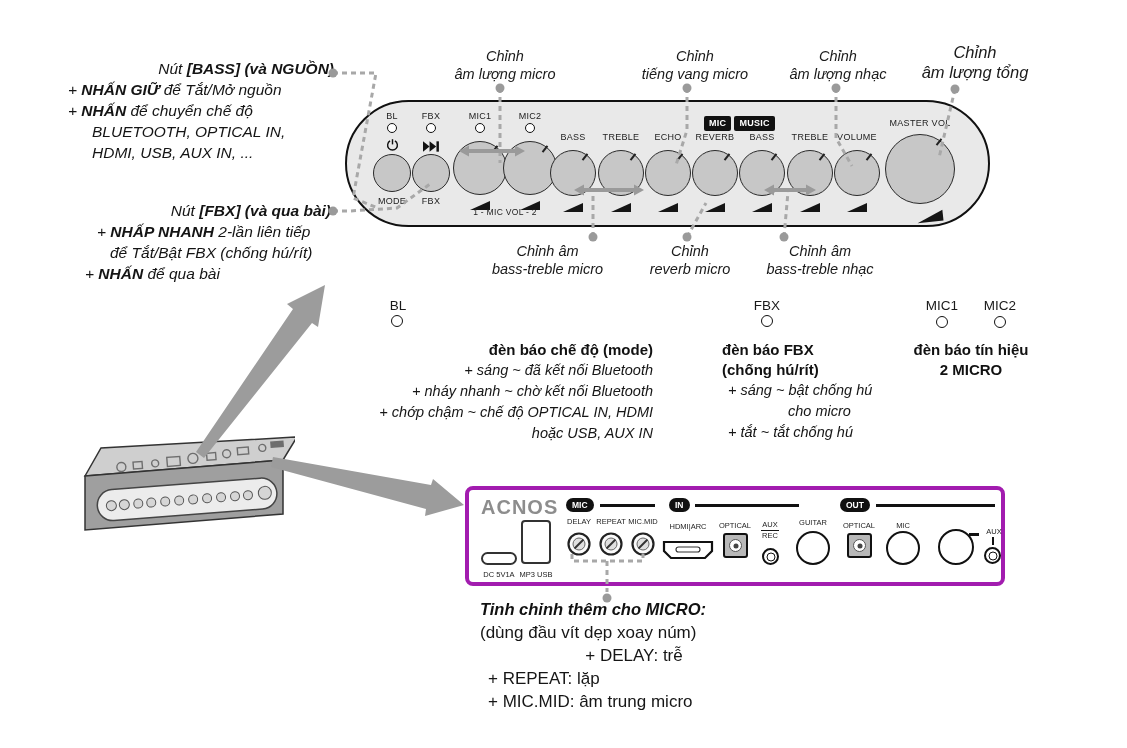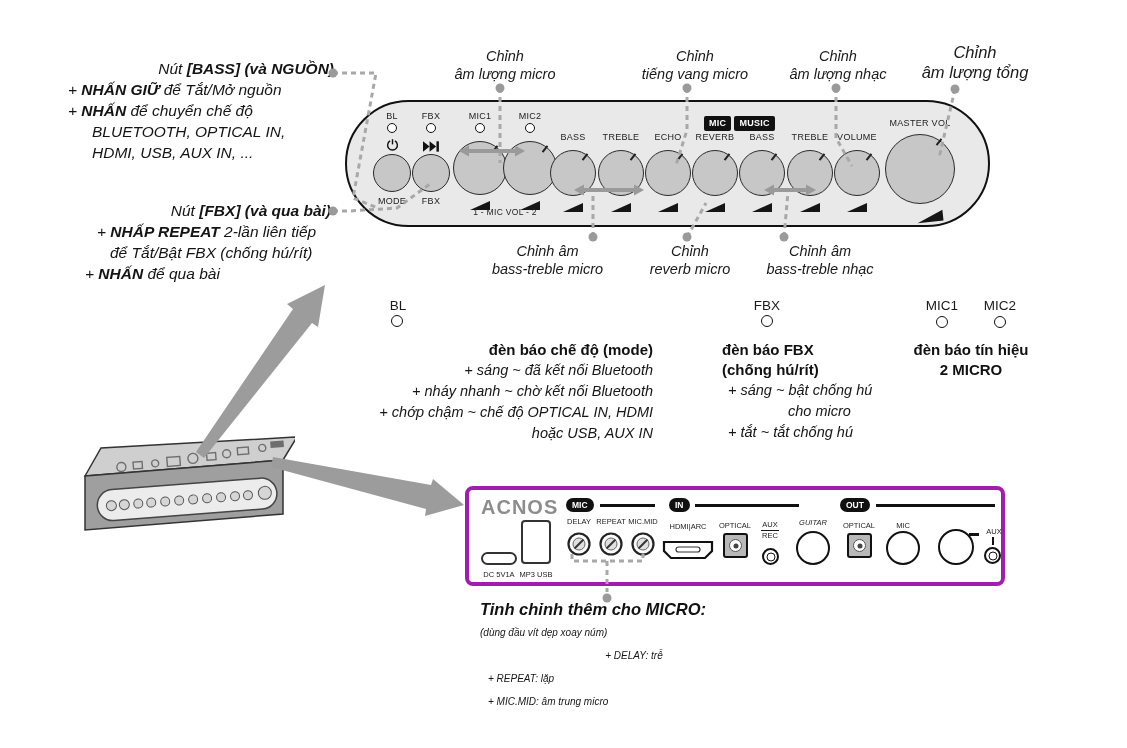--- a/index.html
+++ b/index.html
@@ -53,39 +53,39 @@
                   left:50%;top:50%;transform:translate(-50%,-50%);}
   .bigjack{position:absolute;border:2.2px solid #111;border-radius:50%;background:#fff;box-sizing:border-box;}
   .smalljack{position:absolute;width:17px;height:17px;border:2.2px solid #111;border-radius:50%;box-sizing:border-box;}
   .smalljack::after{content:"";position:absolute;width:7px;height:7px;border:1.5px solid #111;border-radius:50%;
                     left:50%;top:50%;transform:translate(-50%,-50%);}
   .stack{position:absolute;text-align:center;font-size:7.5px;line-height:9px;color:#222;}
   .stack .top{border-bottom:1.5px solid #111;padding:0 1px 1px 1px;display:inline-block;}
   .blackbar{position:absolute;background:#111;}
   
   .tuning-title{font-style:italic;font-weight:bold;font-size:16.5px;line-height:24px;color:#111;}
-  .tuning-line{font-style:italic;font-size:10px;line-height:23px;color:#161616;}
+  .tuning-line{font-size:17px;line-height:23px;color:#161616;}
   svg.overlay{position:absolute;left:0;top:0;z-index:6;pointer-events:none;}
 </style>
 </head>
 <body>
 
 <div id="stage">
 
   <div class="abs note" style="left:62px;top:58px;width:272px;">
     <div class="r"><span>Nút </span><b>[BASS] (và NGUỒN)</b></div>
     <div style="margin-left:6px;"><span>+ </span><b>NHẤN GIỮ</b><span> để Tắt/Mở nguồn</span></div>
     <div style="margin-left:6px;"><span>+ </span><b>NHẤN</b><span> để chuyển chế độ</span></div>
     <div style="margin-left:30px;">BLUETOOTH, OPTICAL IN,</div>
     <div style="margin-left:30px;">HDMI, USB, AUX IN, ...</div>
   </div>
 
   <div class="abs note" style="left:85px;top:200px;width:246px;">
     <div class="r"><span>Nút </span><b>[FBX] (và qua bài)</b></div>
-    <div style="margin-left:12px;"><span>+ </span><b>NHẤP REPEAT</b><span> 2-lần liên tiếp</span></div>
+    <div style="margin-left:12px;"><span>+ </span><b>NHẤP NHANH</b><span> 2-lần liên tiếp</span></div>
     <div style="margin-left:25px;">để Tắt/Bật FBX (chống hú/rít)</div>
     <div style=""><span>+ </span><b>NHẤN</b><span> để qua bài</span></div>
   </div>
 
   <div class="abs conn-label" style="left:430px;top:47px;width:150px;">
     <div>Chỉnh</div>
       <div>âm lượng micro</div>
   </div>
   <div class="abs conn-label" style="left:620px;top:47px;width:150px;">
     <div>Chỉnh</div>
@@ -304,21 +304,21 @@
       <rect x="14" y="7" width="24" height="5" rx="2.5" fill="none" stroke="#333" stroke-width="1.2"></rect>
     </svg>
     <div class="rlabel" style="left:240px;top:31px;width:52px;">OPTICAL</div>
     <div class="toslink" style="left:254px;top:43px;">
         <span class="tl-hole"></span>
       </div>
     <div class="stack" style="left:287px;top:30px;width:28px;">
       <span class="top">AUX</span><br><span>REC</span>
     </div>
     <div class="smalljack" style="left:293px;top:58px;"></div>
-    <div class="rlabel" style="left:322px;top:28px;width:44px;font-style:italic;">GUITAR</div>
+    <div class="rlabel" style="left:322px;top:28px;width:44px;">GUITAR</div>
     <div class="bigjack" style="left:327px;top:41px;width:34px;height:34px;"></div>
 
     <div class="rbadge" style="left:371px;top:8px;">OUT</div>
     <div class="rline" style="left:407px;top:14px;width:119px;"></div>
     <div class="rlabel" style="left:364px;top:31px;width:52px;">OPTICAL</div>
     <div class="toslink" style="left:378px;top:43px;">
         <span class="tl-hole"></span>
       </div>
     <div class="rlabel" style="left:414px;top:31px;width:40px;">MIC</div>
     <div class="bigjack" style="left:417px;top:41px;width:34px;height:34px;"></div>

